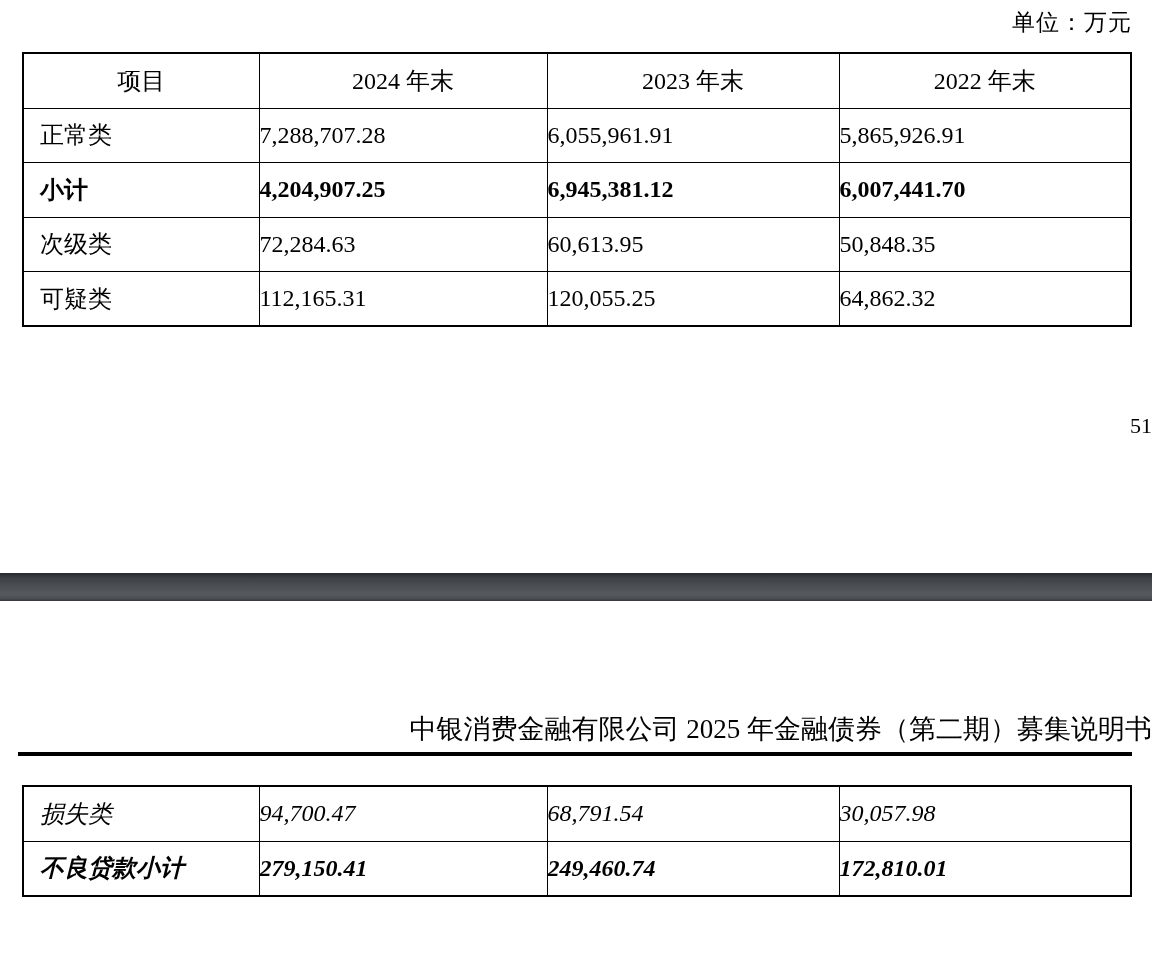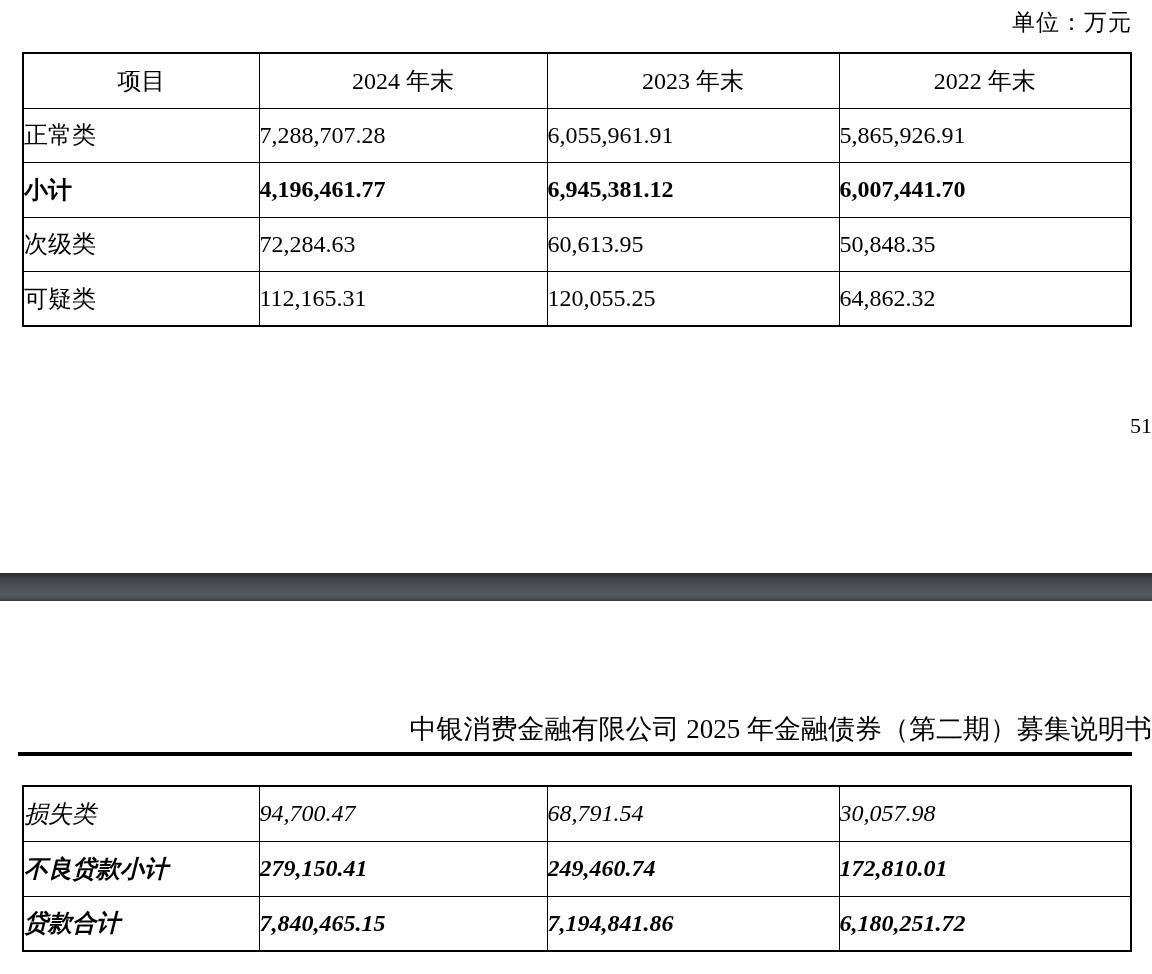--- a/index.html
+++ b/index.html
@@ -41,21 +41,21 @@
   }
   .tbl1 thead tr { height: 55px; }
   .tbl1 tbody tr { height: 54.5px; }
   .tbl2 tbody tr { height: 55px; }
   .tbl th {
     font-weight: normal;
     text-align: center;
   }
   .tbl td.lbl {
     text-align: left;
-    padding-left: 0;
+    padding-left: 16px;
   }
   .tbl td.num {
     text-align: left;
     padding-right: 8px;
   }
   tr.bold-row td { font-weight: bold; }
   .page-number {
     position: absolute;
     top: 413px;
     left: 0;
@@ -112,21 +112,21 @@
   </thead>
   <tbody>
     <tr>
       <td class="lbl">正常类</td>
       <td class="num">7,288,707.28</td>
       <td class="num">6,055,961.91</td>
       <td class="num">5,865,926.91</td>
     </tr>
     <tr class="bold-row">
       <td class="lbl">小计</td>
-      <td class="num">4,196,461.77</td>
+      <td class="num">4,204,907.25</td>
       <td class="num">6,945,381.12</td>
       <td class="num">6,007,441.70</td>
     </tr>
     <tr>
       <td class="lbl">次级类</td>
       <td class="num">72,284.63</td>
       <td class="num">60,613.95</td>
       <td class="num">50,848.35</td>
     </tr>
     <tr>
@@ -158,20 +158,14 @@
       <td class="num">94,700.47</td>
       <td class="num">68,791.54</td>
       <td class="num">30,057.98</td>
     </tr>
     <tr class="bold-row">
       <td class="lbl">不良贷款小计</td>
       <td class="num">279,150.41</td>
       <td class="num">249,460.74</td>
       <td class="num">172,810.01</td>
     </tr>
-    <tr class="bold-row">
-      <td class="lbl">贷款合计</td>
-      <td class="num">7,840,465.15</td>
-      <td class="num">7,194,841.86</td>
-      <td class="num">6,180,251.72</td>
-    </tr>
   </tbody>
 </table>
 
 </body></html>

